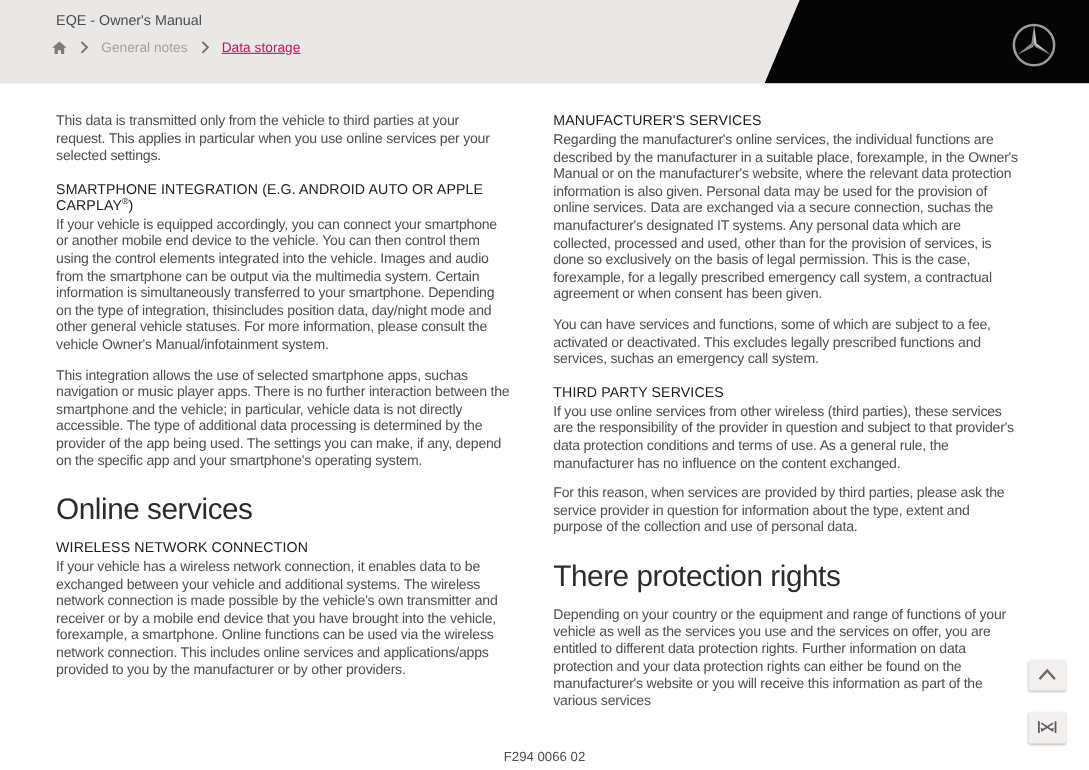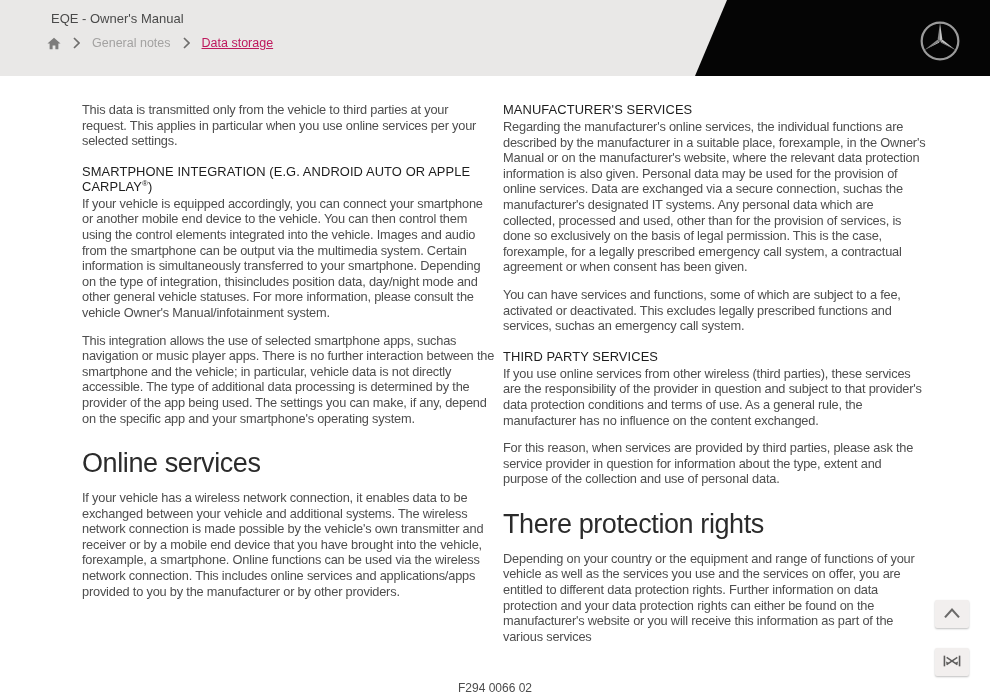--- a/index.html
+++ b/index.html
@@ -18,21 +18,21 @@
   .brand{position:absolute;top:19px;right:28px;width:44px;height:44px;}
   .page-title{position:absolute;left:51px;top:11px;font-size:13px;color:#4a4a4a;}
   .breadcrumb{position:absolute;left:47px;top:36px;display:flex;font-size:12.5px;color:#9e9e9e;}
   .breadcrumb .sep{margin:0 12px;display:flex;align-items:center;}
   .crumb{cursor:pointer;}
   .crumb.muted{color:#a3a2a1;}
   .crumb.active{color:#be185d;text-decoration:underline;}
   .home{display:flex;align-items:center;cursor:pointer;}
   
   .col{position:absolute;top:100px;}
-  .col-left{left:51px;width:414px;margin-left:31px;}
+  .col-left{left:51px;width:414px;}
   .col-right{left:503px;width:424px;}
   .col p{margin:0 0 12px;font-size:12.8px;line-height:15.6px;color:#4e4e4e;letter-spacing:-0.2px;}
   .col h3{margin:15px 0 2px;font-size:12.9px;font-weight:normal;color:#1d1d1d;letter-spacing:0.1px;line-height:15px;}
   .col > :first-child{margin-top:2px;}
   .col h2{margin:22px 0 12px;font-size:27px;font-weight:400;color:#2b2b2b;letter-spacing:-0.4px;line-height:30px;}
   .col h2 + h3{margin-top:0;}
   .col sup{font-size:8px;vertical-align:super;line-height:0;}
   
   .footer{position:absolute;left:0;right:0;bottom:5px;text-align:center;font-size:12px;color:#4c4c4c;}
   
@@ -86,20 +86,21 @@
 </div>
 
 <div class="col col-left">
   <p>This data is transmitted only from the vehicle to third parties at your request. This applies in particular when you use online services per your selected settings.</p>
 
   <h3><span>SMARTPHONE INTEGRATION (E.G. ANDROID AUTO OR APPLE CARPLAY</span><sup>®</sup><span>)</span></h3>
   <p>If your vehicle is equipped accordingly, you can connect your smartphone or another mobile end device to the vehicle. You can then control them using the control elements integrated into the vehicle. Images and audio from the smartphone can be output via the multimedia system. Certain information is simultaneously transferred to your smartphone. Depending on the type of integration, thisincludes position data, day/night mode and other general vehicle statuses. For more information, please consult the vehicle Owner's Manual/infotainment system.</p>
   <p>This integration allows the use of selected smartphone apps, suchas navigation or music player apps. There is no further interaction between the smartphone and the vehicle; in particular, vehicle data is not directly accessible. The type of additional data processing is determined by the provider of the app being used. The settings you can make, if any, depend on the specific app and your smartphone's operating system.</p>
 
   <h2>Online services</h2>
+  <h3>WIRELESS NETWORK CONNECTION</h3>
   <p>If your vehicle has a wireless network connection, it enables data to be exchanged between your vehicle and additional systems. The wireless network connection is made possible by the vehicle's own transmitter and receiver or by a mobile end device that you have brought into the vehicle, forexample, a smartphone. Online functions can be used via the wireless network connection. This includes online services and applications/apps provided to you by the manufacturer or by other providers.</p>
 </div>
 
 <div class="col col-right">
   <h3>MANUFACTURER'S SERVICES</h3>
   <p>Regarding the manufacturer's online services, the individual functions are described by the manufacturer in a suitable place, forexample, in the Owner's Manual or on the manufacturer's website, where the relevant data protection information is also given. Personal data may be used for the provision of online services. Data are exchanged via a secure connection, suchas the manufacturer's designated IT systems. Any personal data which are collected, processed and used, other than for the provision of services, is done so exclusively on the basis of legal permission. This is the case, forexample, for a legally prescribed emergency call system, a contractual agreement or when consent has been given.</p>
   <p>You can have services and functions, some of which are subject to a fee, activated or deactivated. This excludes legally prescribed functions and services, suchas an emergency call system.</p>
 
   <h3>THIRD PARTY SERVICES</h3>
   <p>If you use online services from other wireless (third parties), these services are the responsibility of the provider in question and subject to that provider's data protection conditions and terms of use. As a general rule, the manufacturer has no influence on the content exchanged.</p>

